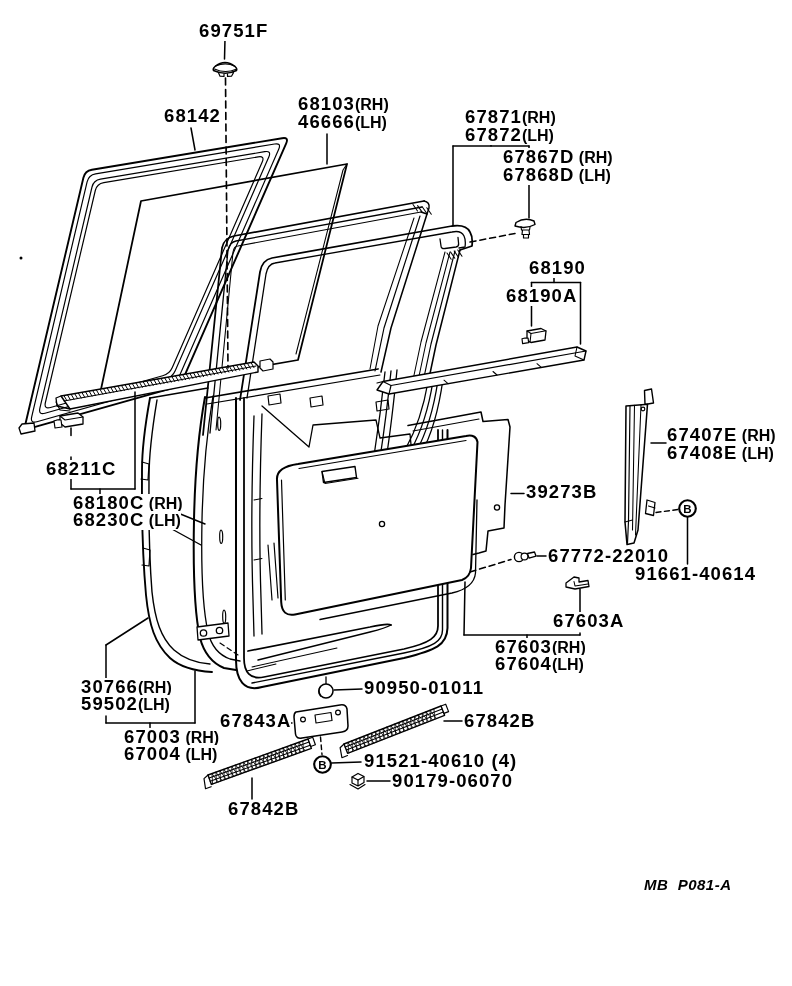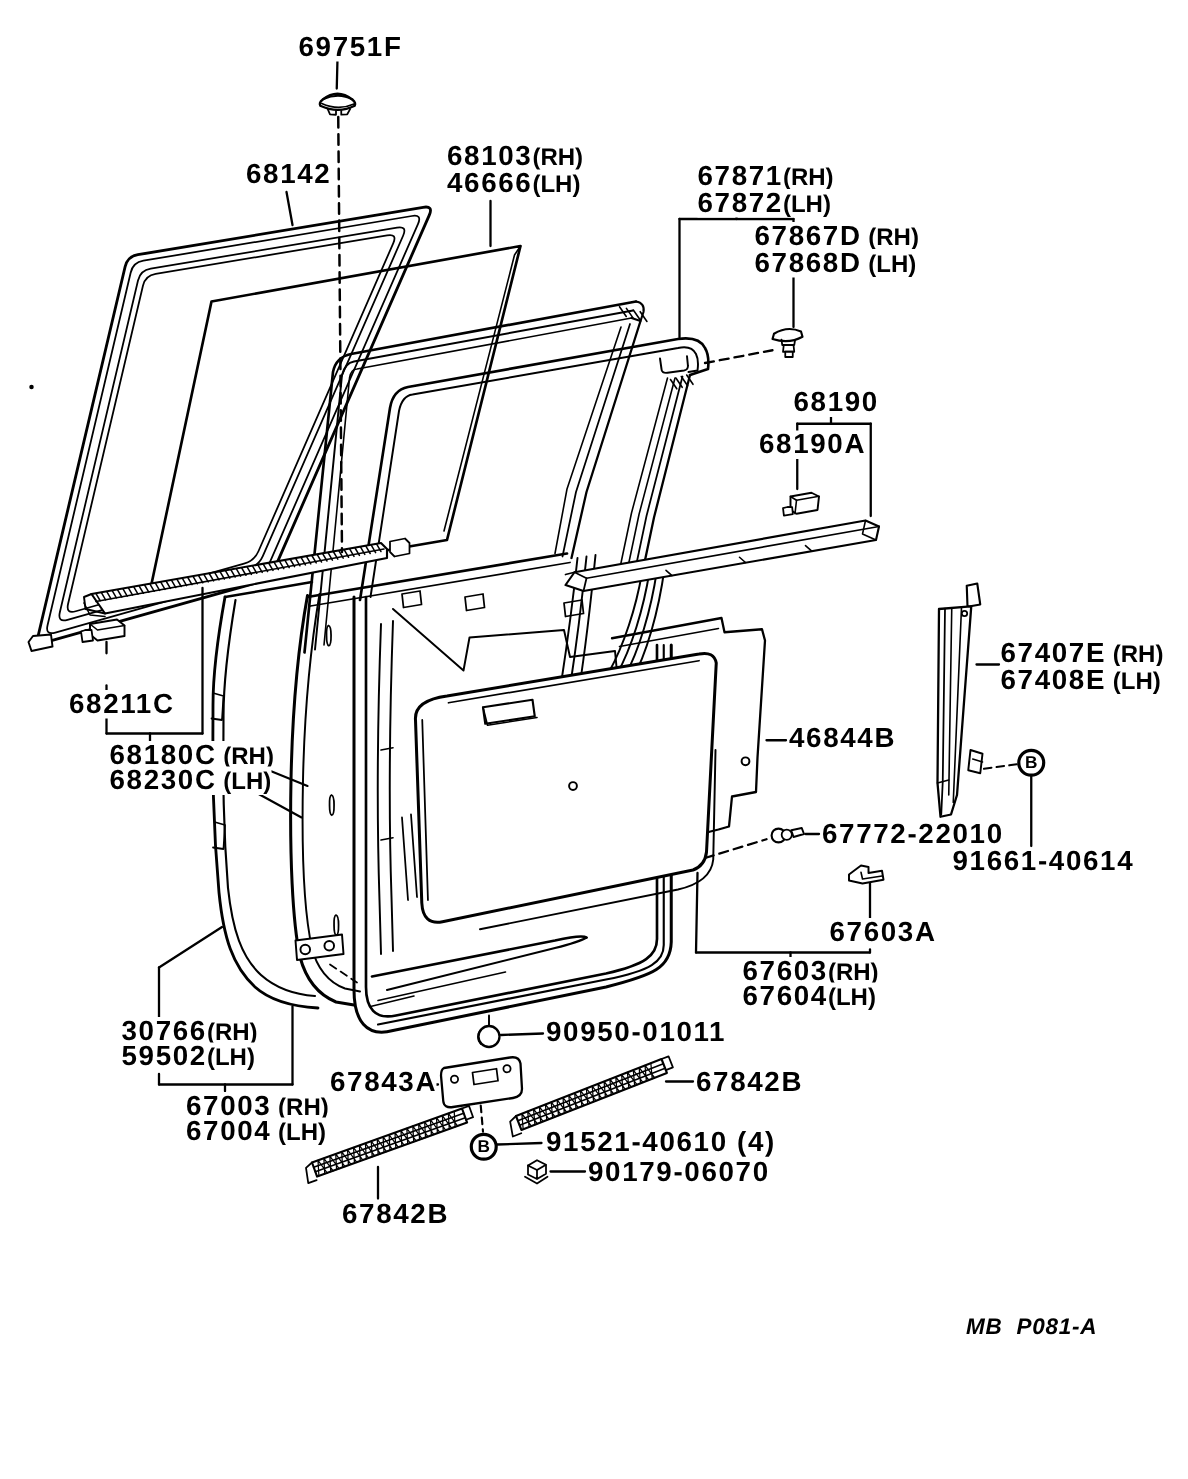--- a/index.html
+++ b/index.html
@@ -253,21 +253,21 @@
 <div class="label pn" style="left:465px;top:126px"><span class="t">67872</span><span class="sfx">(LH)</span></div>
 <div class="label pn" style="left:503px;top:148px"><span class="t">67867D</span><span class="sfx">&nbsp;(RH)</span></div>
 <div class="label pn" style="left:503px;top:166px"><span class="t">67868D</span><span class="sfx">&nbsp;(LH)</span></div>
 <div class="label pn" style="left:529px;top:259px"><span class="t">68190</span></div>
 <div class="label pn" style="left:506px;top:287px"><span class="t">68190A</span></div>
 <div class="label pn" style="left:46px;top:460px"><span class="t">68211C</span></div>
 <div class="label pn" style="left:73px;top:494px"><span class="t">68180C</span><span class="sfx">&nbsp;(RH)</span></div>
 <div class="label pn" style="left:73px;top:511px"><span class="t">68230C</span><span class="sfx">&nbsp;(LH)</span></div>
 <div class="label pn" style="left:667px;top:426px"><span class="t">67407E</span><span class="sfx">&nbsp;(RH)</span></div>
 <div class="label pn" style="left:667px;top:444px"><span class="t">67408E</span><span class="sfx">&nbsp;(LH)</span></div>
-<div class="label pn" style="left:526px;top:483px"><span class="t">46844B</span></div>
+<div class="label pn" style="left:526px;top:483px"><span class="t">39273B</span></div>
 <div class="label pn" style="left:548px;top:547px"><span class="t">67772-22010</span></div>
 <div class="label pn" style="left:635px;top:565px"><span class="t">91661-40614</span></div>
 <div class="label pn" style="left:553px;top:612px"><span class="t">67603A</span></div>
 <div class="label pn" style="left:495px;top:638px"><span class="t">67603</span><span class="sfx">(RH)</span></div>
 <div class="label pn" style="left:495px;top:655px"><span class="t">67604</span><span class="sfx">(LH)</span></div>
 <div class="label pn" style="left:81px;top:678px"><span class="t">30766</span><span class="sfx">(RH)</span></div>
 <div class="label pn" style="left:81px;top:695px"><span class="t">59502</span><span class="sfx">(LH)</span></div>
 <div class="label pn" style="left:124px;top:728px"><span class="t">67003</span><span class="sfx">&nbsp;(RH)</span></div>
 <div class="label pn" style="left:124px;top:745px"><span class="t">67004</span><span class="sfx">&nbsp;(LH)</span></div>
 <div class="label pn" style="left:364px;top:679px"><span class="t">90950-01011</span></div>

